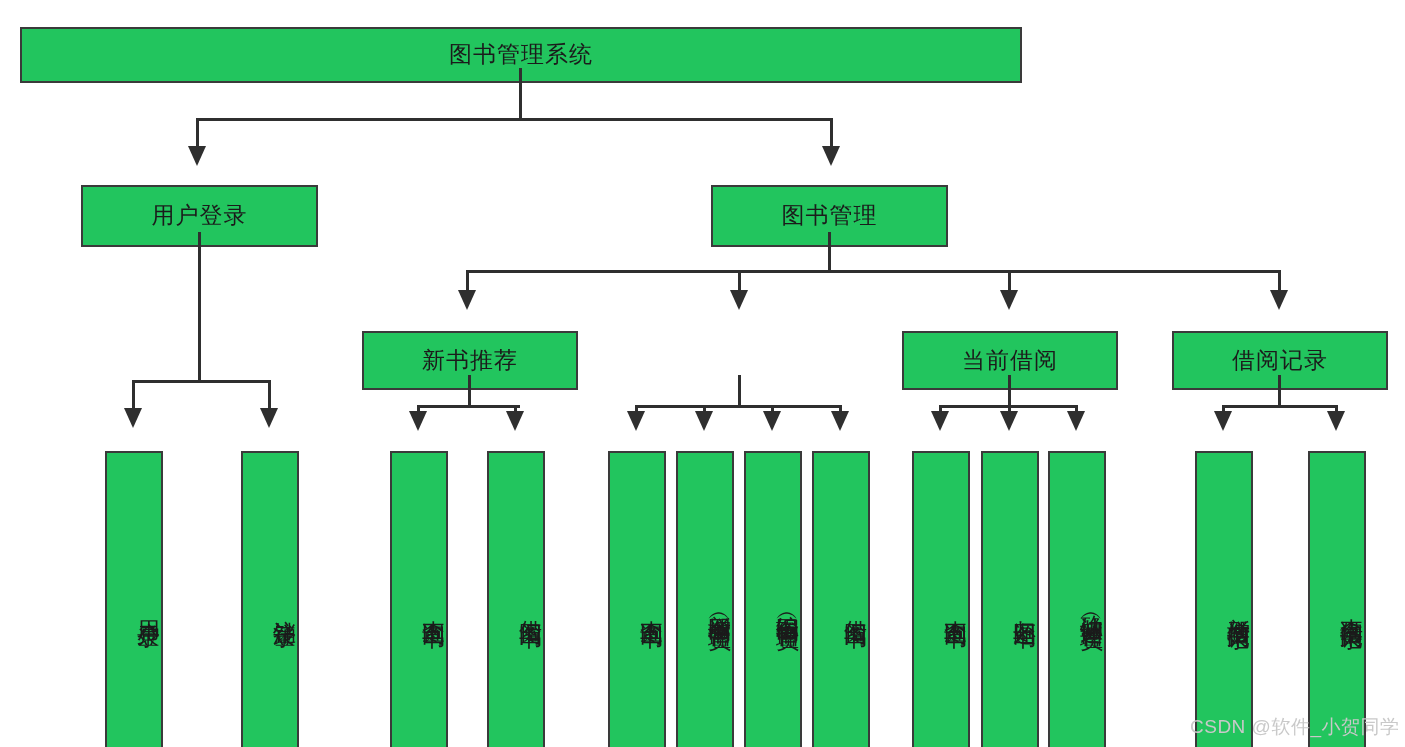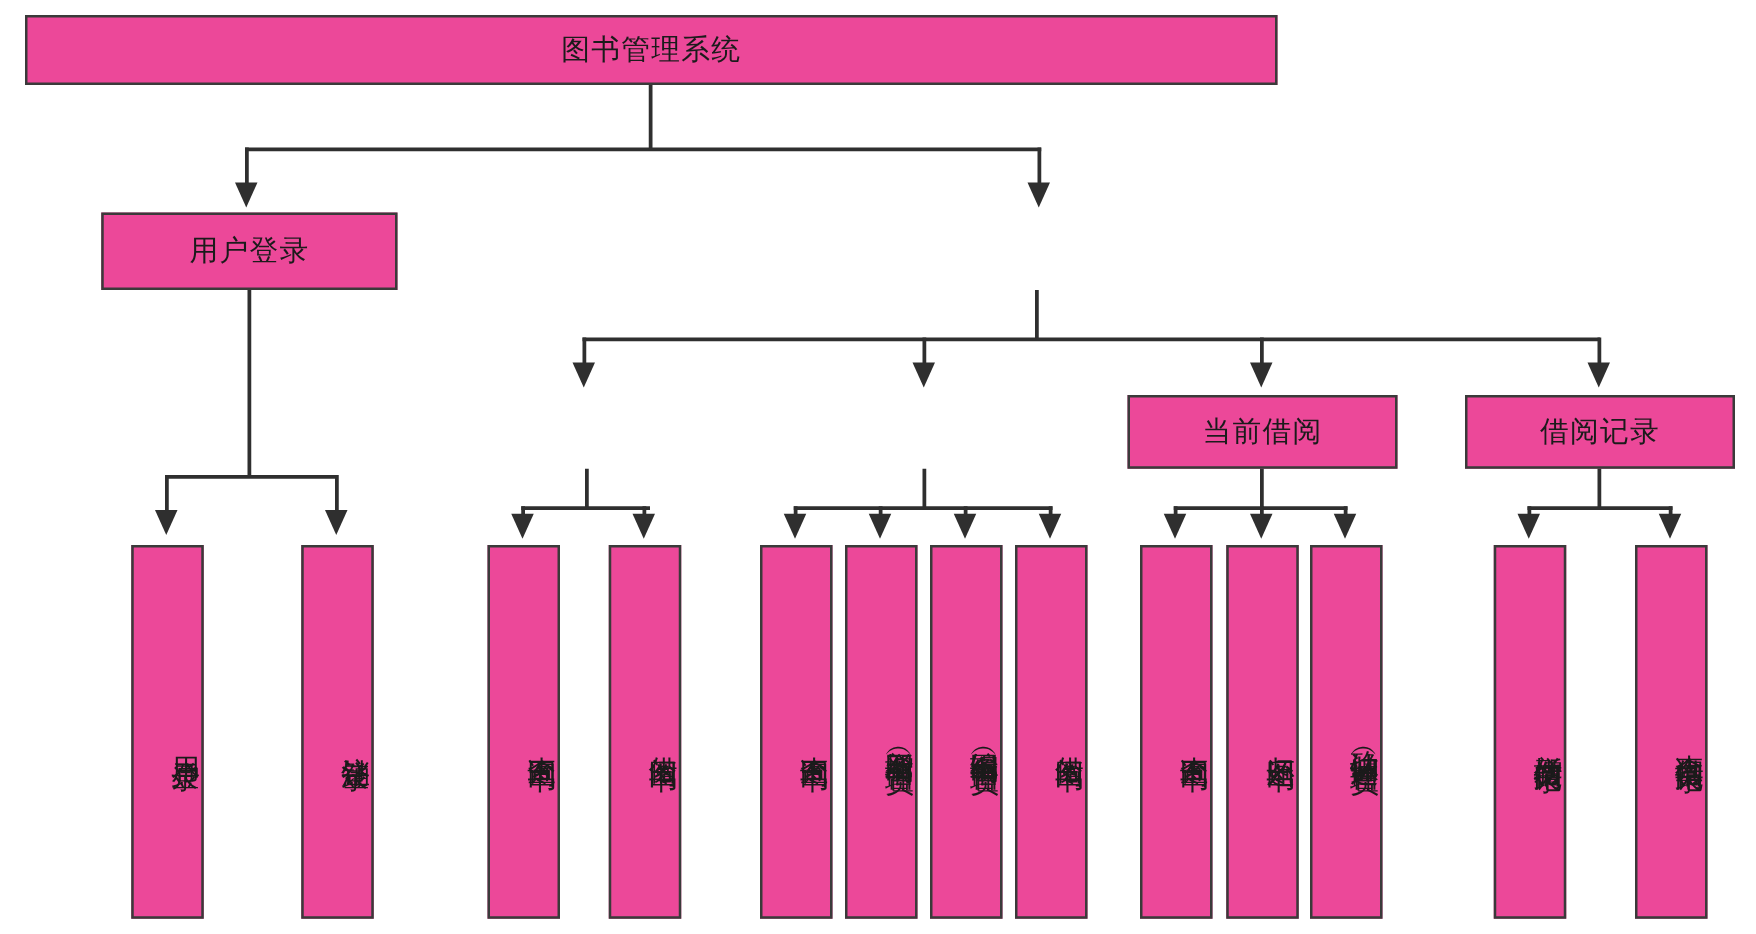--- a/index.html
+++ b/index.html
@@ -14,27 +14,28 @@
     position: relative;
     width: 1405px;
     height: 747px;
     background: #ffffff;
     overflow: hidden;
   }
   .node {
     position: absolute;
     box-sizing: border-box;
     border: 2px solid #3a3a3a;
-    background: #ec4899;
+    background: #22c55e;
     display: flex;
     align-items: center;
     justify-content: center;
     color: #1b1b1b;
     line-height: 1.12;
     text-align: center;
+    margin-top: 15px;
   }
   .node.h {
     font-size: 23px;
     letter-spacing: 1px;
   }
   .node.v {
     writing-mode: vertical-rl;
     text-orientation: upright;
     font-size: 23px;
     letter-spacing: 2px;
@@ -75,20 +76,21 @@
 
   <div class="line horz" style="left:196px; top:118px; width:637px; height:3px;"></div>
 
   <div class="line vert" style="left:196px; top:118px; width:3px; height:30px;"></div>
   <div class="arrow" style="left:188px; top:146px;"></div>
 
   <div class="line vert" style="left:830px; top:118px; width:3px; height:30px;"></div>
   <div class="arrow" style="left:822px; top:146px;"></div>
 
   <div class="node h" style="left:81px; top:170px; width:237px; height:62px;">用户登录</div>
+  <div class="node h" style="left:711px; top:170px; width:237px; height:62px;">图书管理</div>
 
   <div class="line vert" style="left:198px; top:232px; width:3px; height:150px;"></div>
   <div class="line horz" style="left:132px; top:380px; width:138px; height:3px;"></div>
   <div class="line vert" style="left:132px; top:380px; width:3px; height:30px;"></div>
   <div class="arrow" style="left:124px; top:408px;"></div>
   <div class="line vert" style="left:268px; top:380px; width:3px; height:30px;"></div>
   <div class="arrow" style="left:260px; top:408px;"></div>
 
   <div class="line vert" style="left:828px; top:232px; width:3px; height:40px;"></div>
   <div class="line horz" style="left:466px; top:270px; width:814px; height:3px;"></div>
@@ -98,20 +100,21 @@
 
   <div class="line vert" style="left:738px; top:270px; width:3px; height:22px;"></div>
   <div class="arrow" style="left:730px; top:290px;"></div>
 
   <div class="line vert" style="left:1008px; top:270px; width:3px; height:22px;"></div>
   <div class="arrow" style="left:1000px; top:290px;"></div>
 
   <div class="line vert" style="left:1278px; top:270px; width:3px; height:22px;"></div>
   <div class="arrow" style="left:1270px; top:290px;"></div>
 
+  <div class="node h" style="left:362px; top:316px; width:216px; height:59px;">新书推荐</div>
   <div class="node h" style="left:1172px; top:316px; width:216px; height:59px;">借阅记录</div>
   <div class="node h" style="left:902px; top:316px; width:216px; height:59px;">当前借阅</div>
 
   <div class="line vert" style="left:468px; top:375px; width:3px; height:32px;"></div>
   <div class="line horz" style="left:417px; top:405px; width:103px; height:3px;"></div>
   <div class="line vert" style="left:417px; top:405px; width:3px; height:8px;"></div>
   <div class="arrow" style="left:409px; top:411px;"></div>
   <div class="line vert" style="left:514px; top:405px; width:3px; height:8px;"></div>
   <div class="arrow" style="left:506px; top:411px;"></div>
 
@@ -153,14 +156,15 @@
   <div class="node v" style="left:744px; top:436px; width:58px; height:299px;">编辑图书（管理员）</div>
   <div class="node v" style="left:812px; top:436px; width:58px; height:299px;">借阅图书</div>
 
   <div class="node v" style="left:912px; top:436px; width:58px; height:299px;">查询图书</div>
   <div class="node v" style="left:981px; top:436px; width:58px; height:299px;">归还图书</div>
   <div class="node v" style="left:1048px; top:436px; width:58px; height:299px;">确认归还（管理员）</div>
 
   <div class="node v" style="left:1195px; top:436px; width:58px; height:299px;">新增借阅记录</div>
   <div class="node v" style="left:1308px; top:436px; width:58px; height:299px;">查询借阅记录</div>
 
+  <div class="watermark" style="left:1190px; top:714px;">CSDN @软件_小贺同学</div>
 
 </div>
 
 </body></html>

